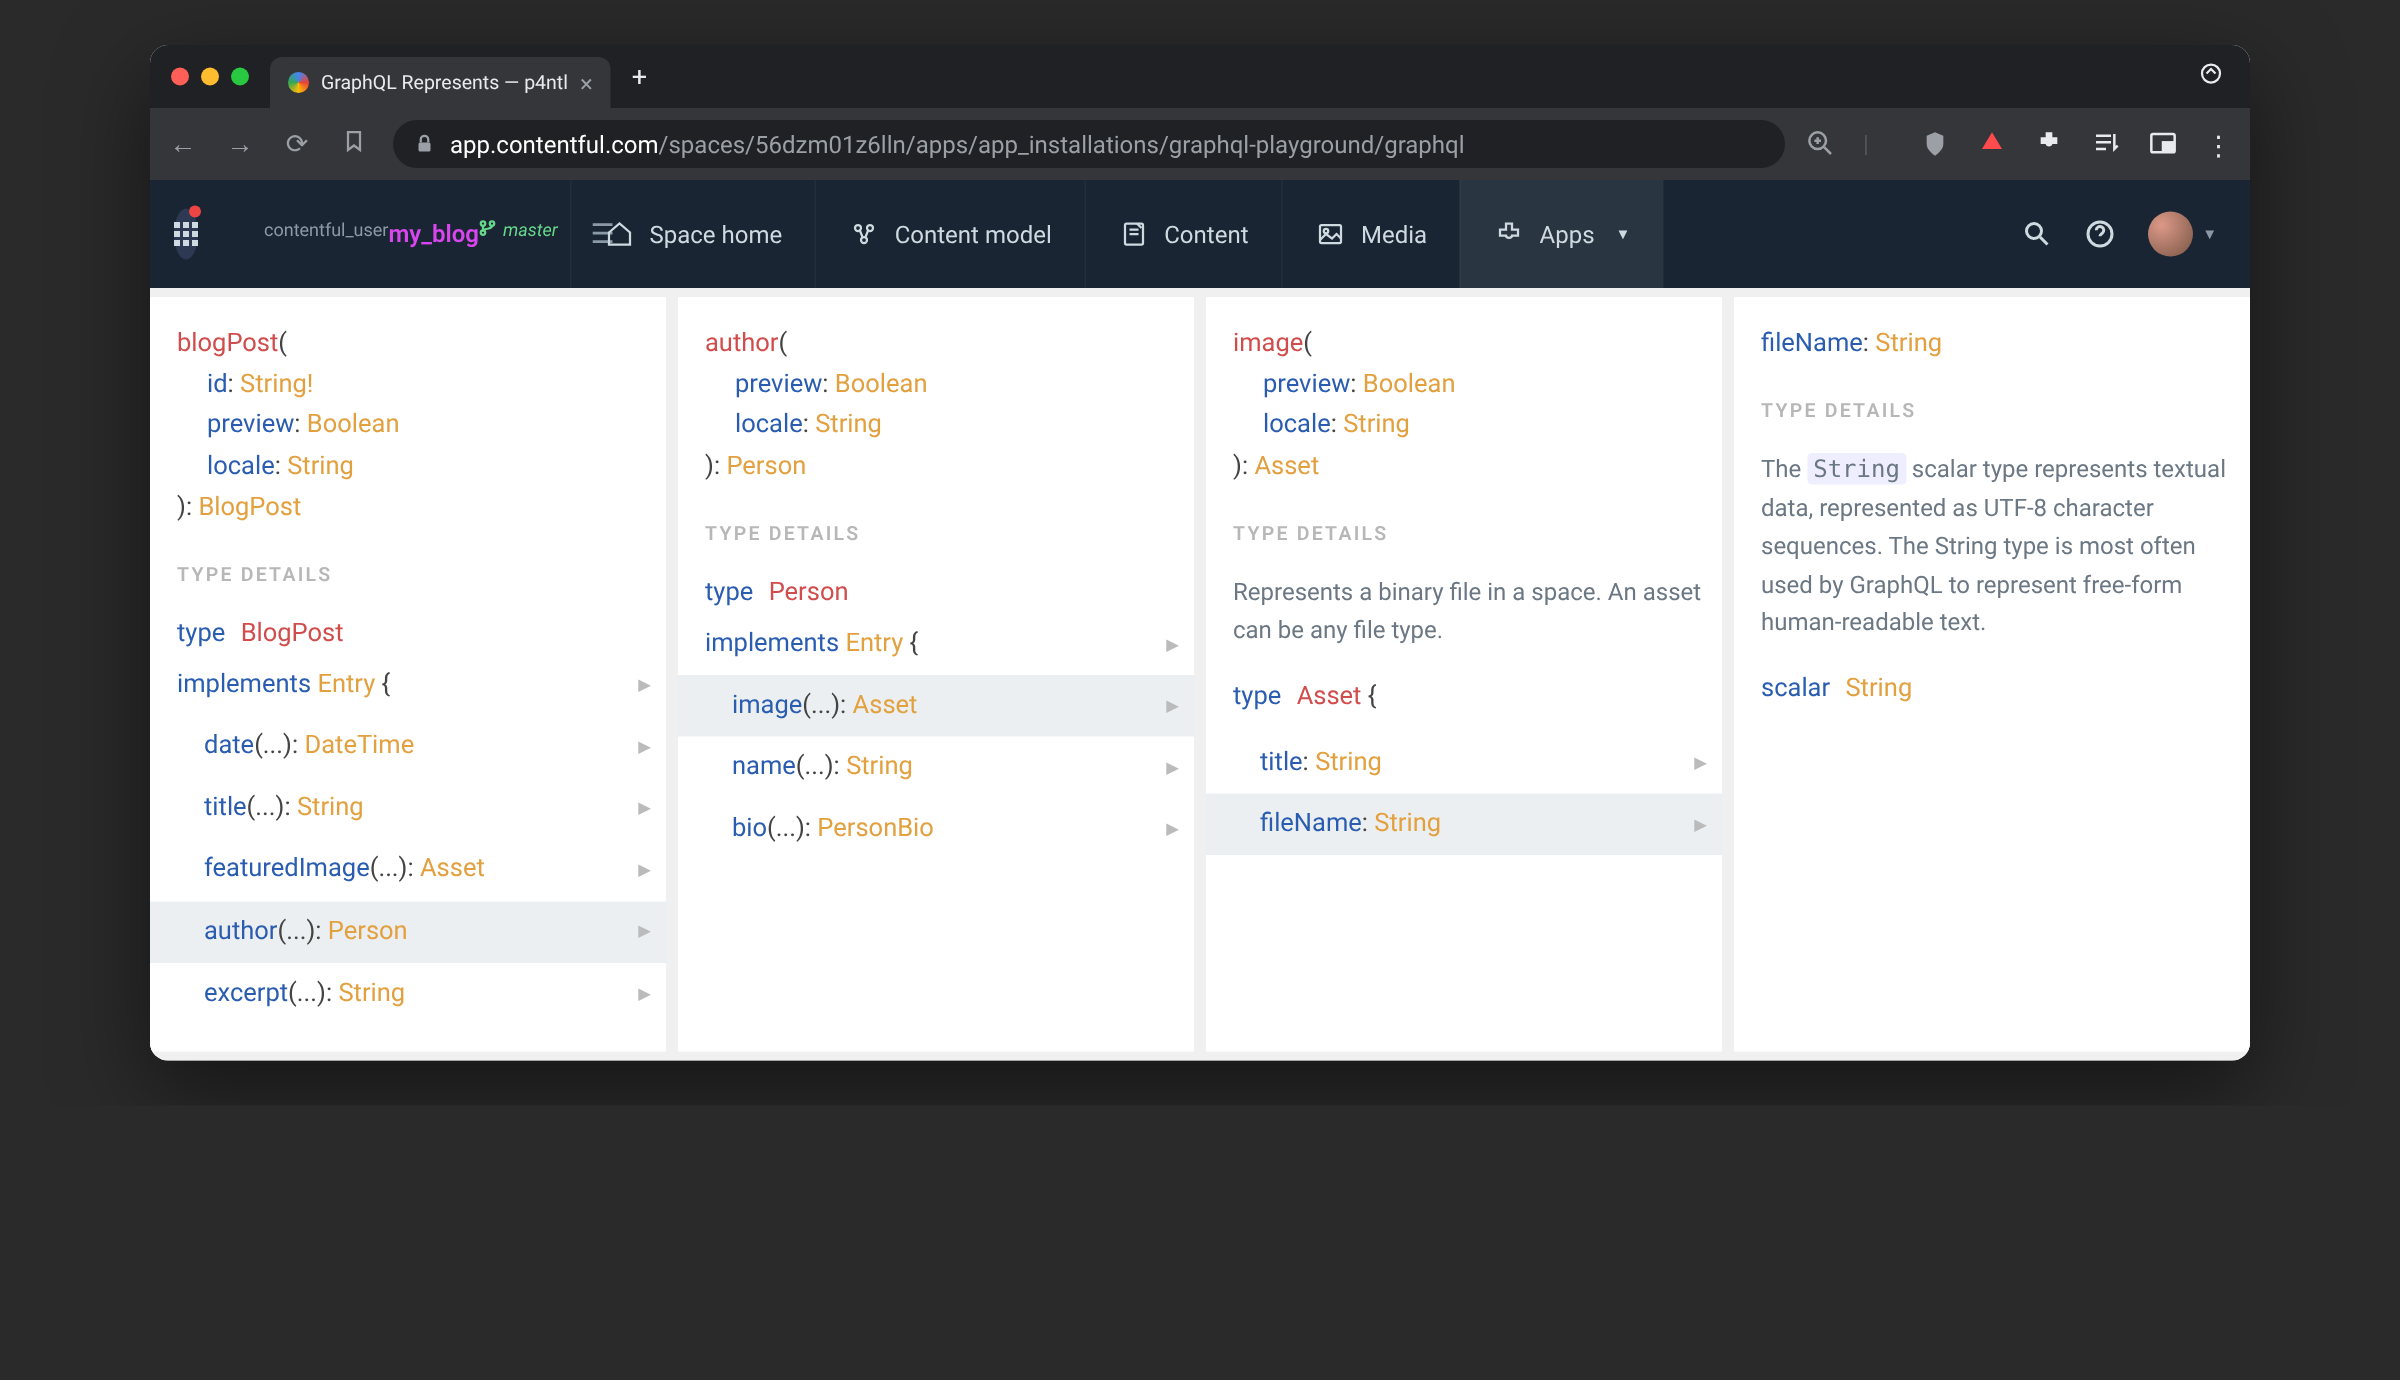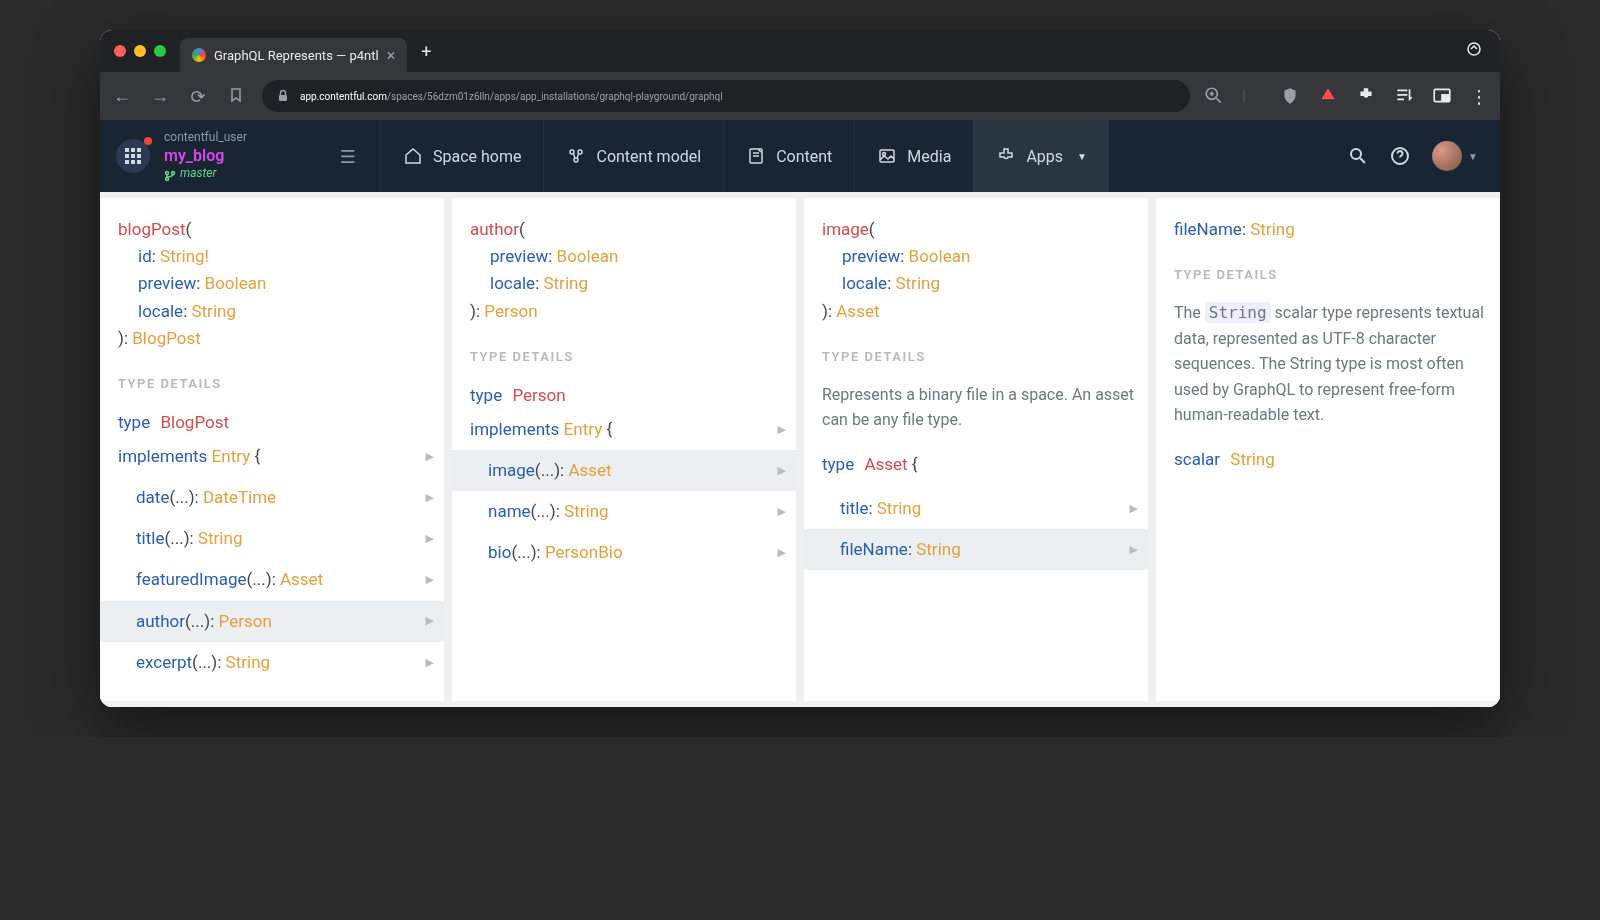--- a/index.html
+++ b/index.html
@@ -16,36 +16,36 @@
   .tab { background: #35363a; border-radius: 8px 8px 0 0; height: 34px; margin-top: 8px; display: flex; align-items: center; padding: 0 12px; gap: 8px; color: #e8eaed; font-size: 13px; min-width: 220px; }
   .tab-icon { width: 14px; height: 14px; border-radius: 50%; background: conic-gradient(#4285f4,#ea4335,#fbbc05,#34a853,#4285f4); }
   .tab-close { color: #9aa0a6; font-size: 16px; margin-left: auto; }
   .new-tab { color: #e8eaed; font-size: 18px; padding: 0 14px; }
   .chrome-top .spacer { flex: 1; }
   .win-menu { color: #e8eaed; padding: 0 18px; }
 
   
   .url-bar { background: #35363a; height: 48px; display: flex; align-items: center; padding: 0 10px; gap: 14px; }
   .url-bar .navbtn { color: #9aa0a6; width: 24px; text-align: center; font-size: 18px; }
-  .url-field { flex: 1; background: #202124; border-radius: 20px; height: 32px; display: flex; align-items: center; padding: 0 14px; gap: 10px; color: #9aa0a6; font-size: 10px; }
+  .url-field { flex: 1; background: #202124; border-radius: 20px; height: 32px; display: flex; align-items: center; padding: 0 14px; gap: 10px; color: #9aa0a6; font-size: 16px; }
   .url-field .host { color: #fff; }
   .url-actions { display: flex; gap: 18px; align-items: center; color: #9aa0a6; }
   .url-actions svg, .url-actions span { width: 20px; height: 20px; }
 
   
   .app-header { background: #192532; height: 72px; display: flex; align-items: stretch; color: #cfd9e0; }
   .app-switch { display: flex; align-items: center; gap: 14px; padding: 0 16px; width: 280px; }
   .grid-icon { width: 34px; height: 34px; border-radius: 50%; background: #2d3953; display: flex; align-items: center; justify-content: center; position: relative; }
   .grid-icon::after { content:''; position:absolute; top:-2px; right:-2px; width:8px; height:8px; background:#ef4444; border-radius:50%; }
   .grid-dots { display: grid; grid-template-columns: repeat(3,4px); grid-template-rows: repeat(3,4px); gap: 2px; }
   .grid-dots span { background:#cfd9e0; width:4px; height:4px; }
-  .space-info { display:flex; flex-direction:column; font-size:12px; line-height:1.3; }
+  .space-info { display:flex; flex-direction:row; font-size:12px; line-height:1.3;margin-left:30px; }
   .space-info .user { color:#8b99a6; }
   .space-info .space { color:#d946ef; font-size:16px; font-weight:600; }
-  .space-info .branch { color:#67d68a; font-style:italic; display:flex; gap:4px;align-items:flex-end; }
+  .space-info .branch { color:#67d68a; font-style:italic; display:flex; gap:4px; }
   .hamburger { margin-left:auto; color:#8b99a6; font-size:18px; padding:0 8px; }
   .nav { display:flex; }
   .nav-item { display:flex; align-items:center; gap:10px; padding:0 22px; font-size:16px; color:#cfd9e0; border-left:1px solid rgba(255,255,255,0.04); }
   .nav-item.active { background:#2a3542; }
   .nav-item .caret { font-size:10px; margin-left:4px; }
   .nav-spacer { flex:1; }
   .nav-actions { display:flex; align-items:center; gap:22px; padding:0 22px; }
   .avatar { width:30px; height:30px; border-radius:50%; background: radial-gradient(circle at 30% 30%, #d98, #754); }
 
   

